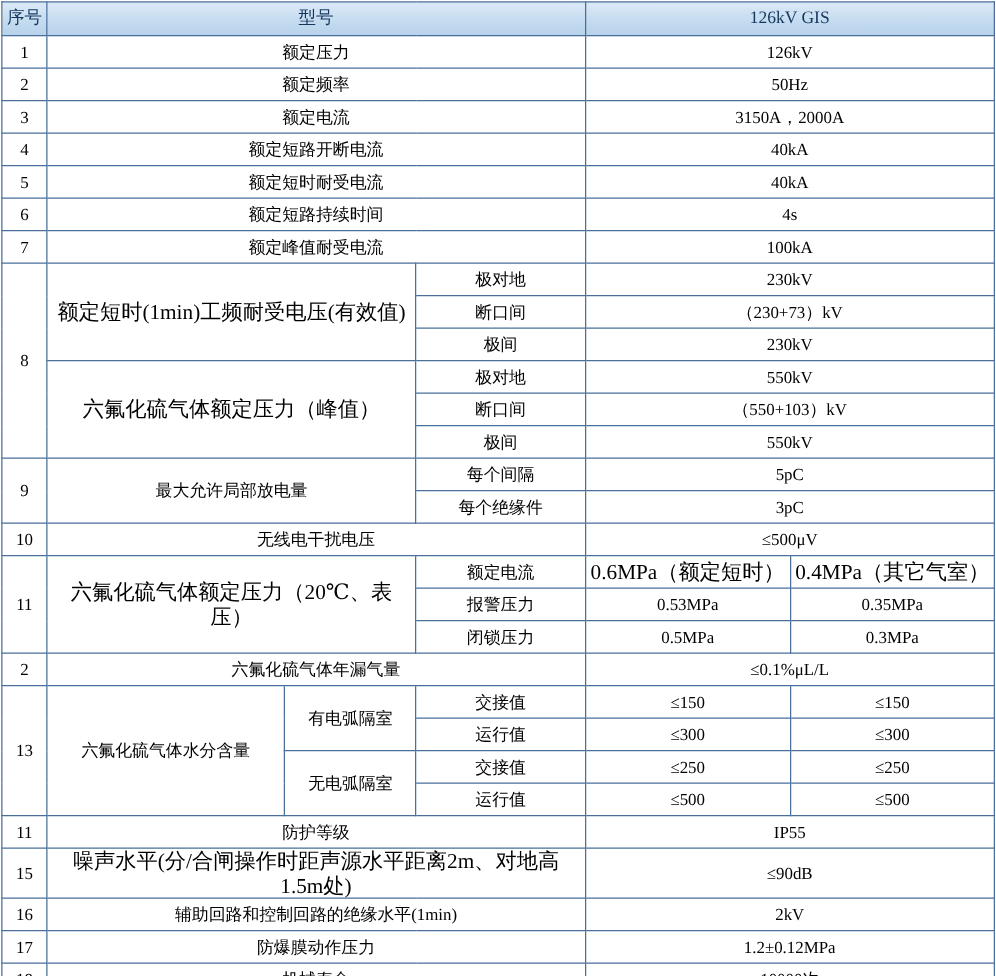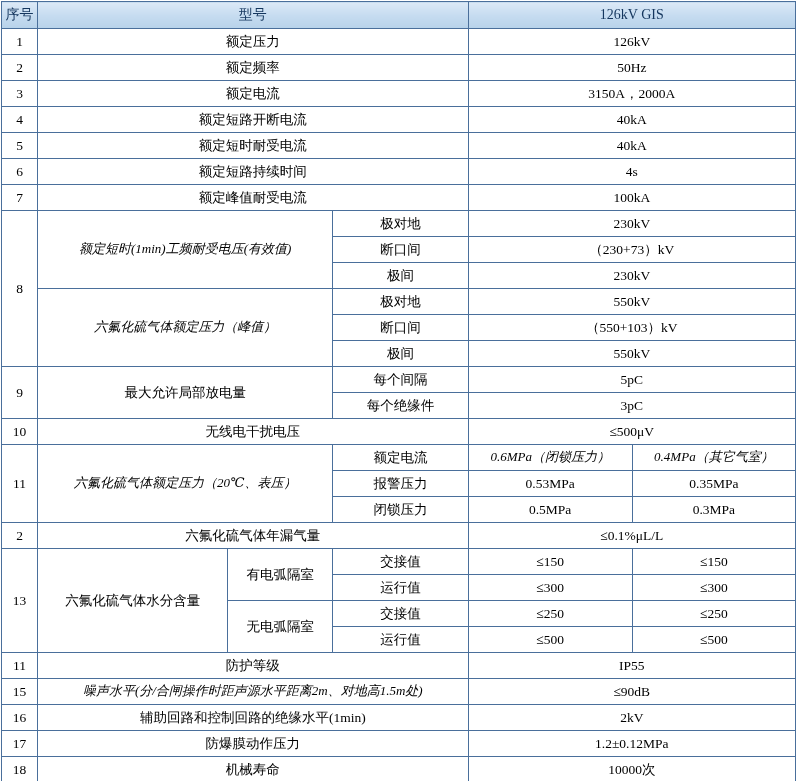--- a/index.html
+++ b/index.html
@@ -40,22 +40,21 @@
     color: #14365e;
   }
   tbody td {
     height: 25px;
     font-size: 13.5px;
   }
   td.idx {
     width: 36px;
   }
   .small {
-    font-size: 13px;
-    font-style: italic;
+    font-size: 17px;
   }
 </style>
 </head>
 <body>
 
 <div id="sheet">
   <table class="spec">
     <colgroup>
       <col style="width:36px">
       <col style="width:190px">
@@ -151,21 +150,21 @@
       <tr>
         <td class="idx">10</td>
         <td colspan="3">无线电干扰电压</td>
         <td colspan="2">≤500μV</td>
       </tr>
 
       <tr>
         <td class="idx" rowspan="3">11</td>
         <td colspan="2" rowspan="3" class="small">六氟化硫气体额定压力（20℃、表压）</td>
         <td>额定电流</td>
-        <td class="small">0.6MPa（闭锁压力）</td>
+        <td class="small">0.6MPa（额定短时）</td>
         <td class="small">0.4MPa（其它气室）</td>
       </tr>
       <tr>
         <td>报警压力</td>
         <td>0.53MPa</td>
         <td>0.35MPa</td>
       </tr>
       <tr>
         <td>闭锁压力</td>
         <td>0.5MPa</td>

